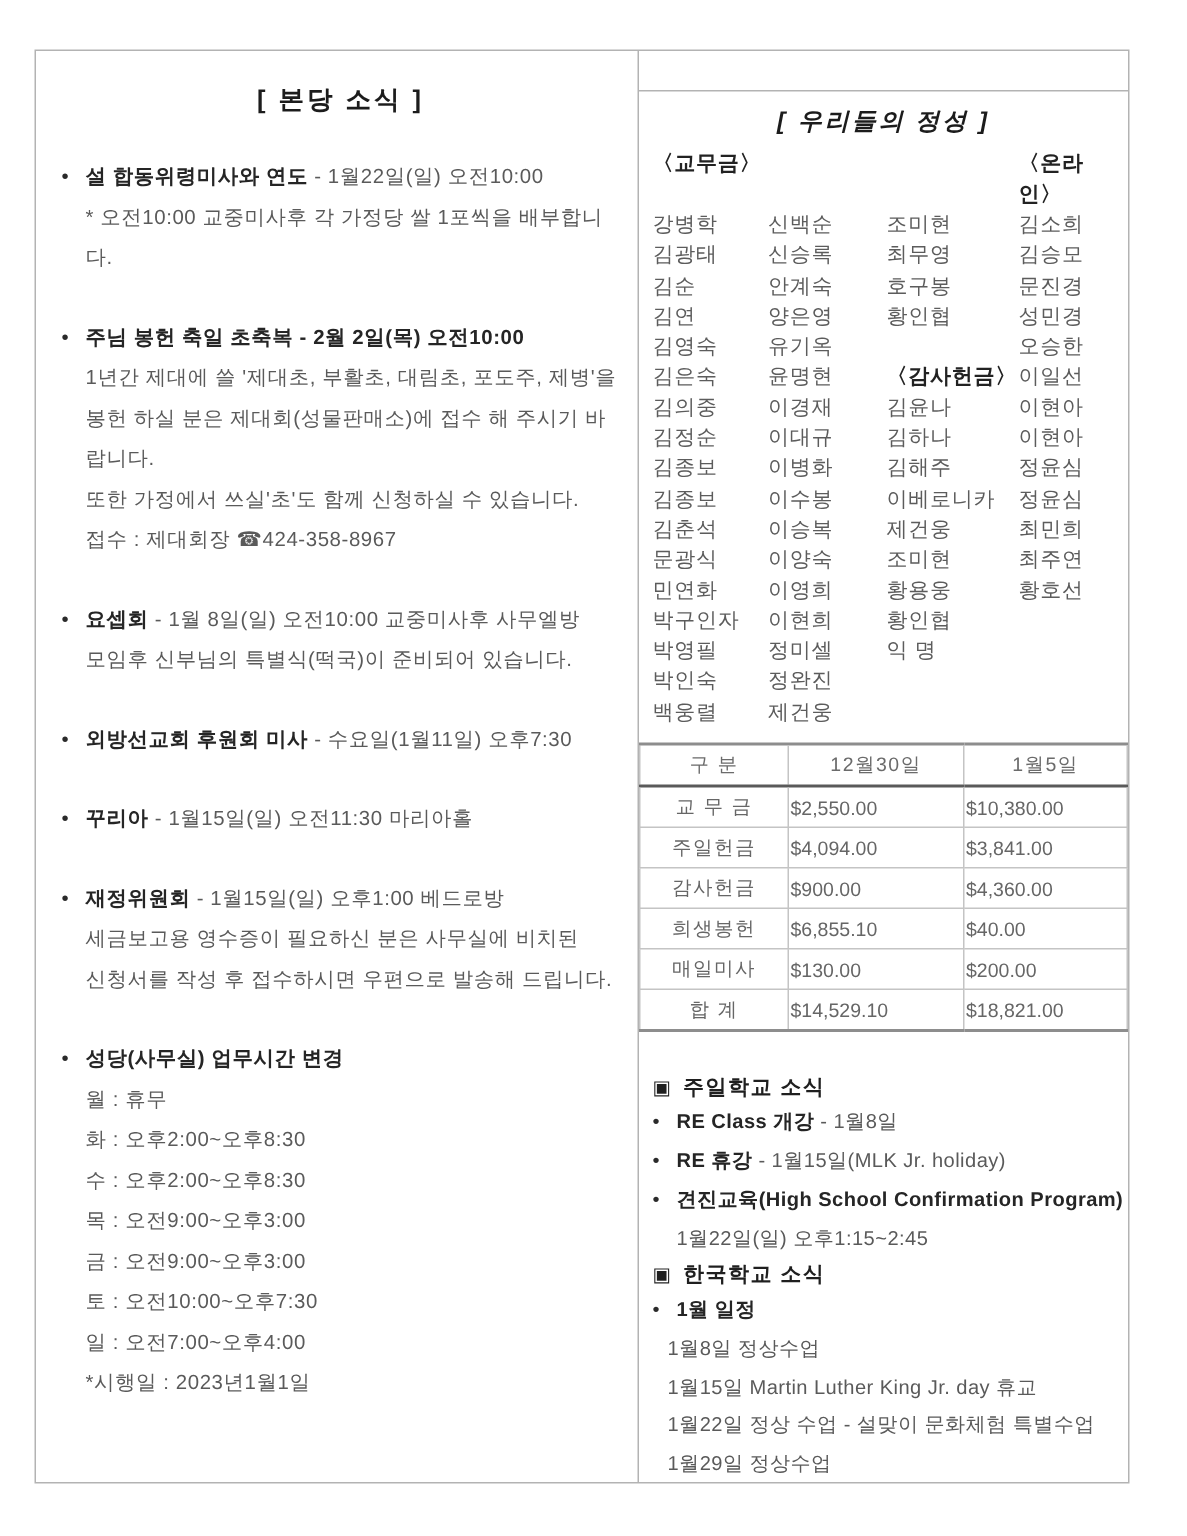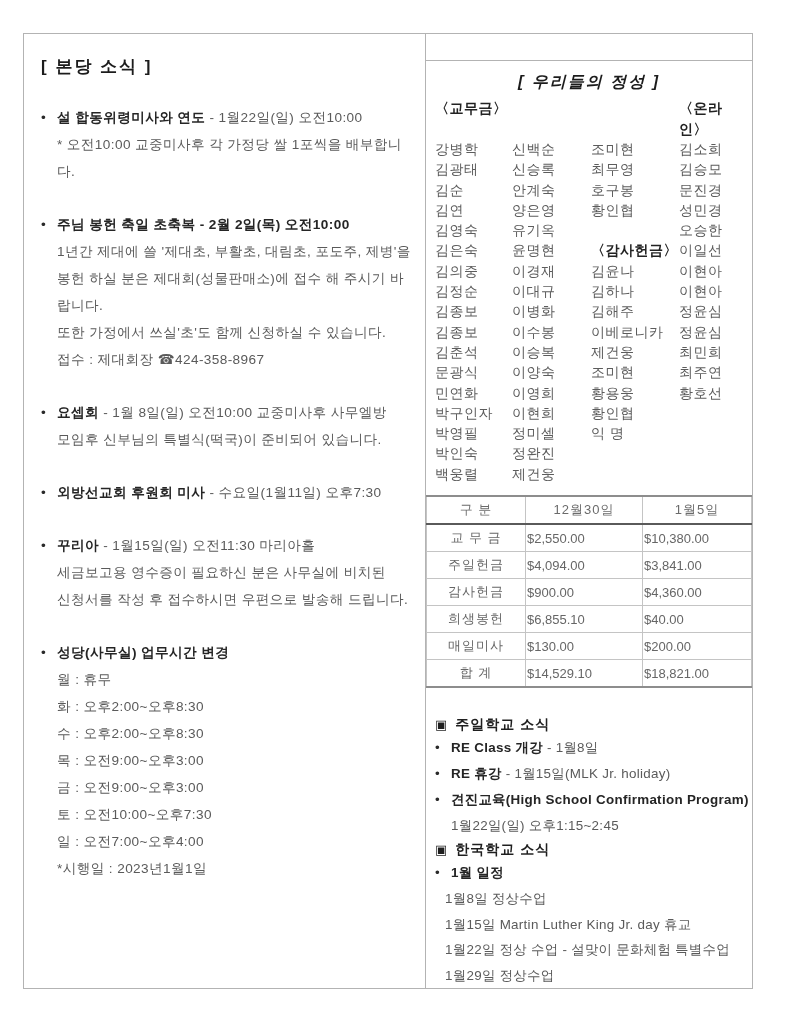--- a/index.html
+++ b/index.html
@@ -11,21 +11,21 @@
   .sheet{
     position:absolute;left:23px;top:33px;width:730px;height:956px;
     border:1px solid #b3b3b3;background:#fff;display:flex;box-sizing:border-box;
   }
   
   .col-left{
     width:402px;min-width:402px;border-right:1px solid #b3b3b3;
     padding:0 12px 0 17px;box-sizing:border-box;
   }
   .left-title{
-    text-align:left;font-size:17px;font-weight:bold;color:#1c1c1c;
+    text-align:center;font-size:17px;font-weight:bold;color:#1c1c1c;
     letter-spacing:2px;margin:22px 0 0 0;line-height:22px;
   }
   .line{font-size:13.6px;color:#5a5a5a;line-height:27px;letter-spacing:0.4px;}
   .line .b{font-weight:bold;color:#252525;}
   .item{margin-top:26px;}
   .sub{padding-left:16px;}
   .bullet{display:inline-block;width:16px;color:#2a2a2a;}
   
   .col-right{flex:1;box-sizing:border-box;display:flex;flex-direction:column;}
   .strip{height:48px;border-bottom:1px solid #b3b3b3;}
@@ -75,20 +75,21 @@
         <div class="line sub"><span>* 오전10:00 교중미사후 각 가정당 쌀 1포씩을 배부합니다.</span></div>
         <div class="line item"><span class="bullet">•</span><span class="b">주님 봉헌 축일 초축복 - 2월 2일(목) 오전10:00</span></div>
         <div class="line sub"><span>1년간 제대에 쓸 '제대초, 부활초, 대림초, 포도주, 제병'을</span></div>
         <div class="line sub"><span>봉헌 하실 분은 제대회(성물판매소)에 접수 해 주시기 바랍니다.</span></div>
         <div class="line sub"><span>또한 가정에서 쓰실'초'도 함께 신청하실 수 있습니다.</span></div>
         <div class="line sub"><span>접수 : 제대회장 ☎424-358-8967</span></div>
         <div class="line item"><span class="bullet">•</span><span class="b">요셉회</span><span> - 1월 8일(일) 오전10:00 교중미사후 사무엘방</span></div>
         <div class="line sub"><span>모임후 신부님의 특별식(떡국)이 준비되어 있습니다.</span></div>
         <div class="line item"><span class="bullet">•</span><span class="b">외방선교회 후원회 미사</span><span> - 수요일(1월11일) 오후7:30</span></div>
         <div class="line item"><span class="bullet">•</span><span class="b">꾸리아</span><span> - 1월15일(일) 오전11:30  마리아홀</span></div>
+        <div class="line item"><span class="bullet">•</span><span class="b">재정위원회</span><span> - 1월15일(일) 오후1:00 베드로방</span></div>
         <div class="line sub"><span>세금보고용 영수증이 필요하신 분은 사무실에 비치된</span></div>
         <div class="line sub"><span>신청서를 작성 후 접수하시면 우편으로 발송해 드립니다.</span></div>
         <div class="line item"><span class="bullet">•</span><span class="b">성당(사무실) 업무시간 변경</span></div>
         <div class="line sub"><span>월 : 휴무</span></div>
         <div class="line sub"><span>화 : 오후2:00~오후8:30</span></div>
         <div class="line sub"><span>수 : 오후2:00~오후8:30</span></div>
         <div class="line sub"><span>목 : 오전9:00~오후3:00</span></div>
         <div class="line sub"><span>금 : 오전9:00~오후3:00</span></div>
         <div class="line sub"><span>토 : 오전10:00~오후7:30</span></div>
         <div class="line sub"><span>일 : 오전7:00~오후4:00</span></div>

